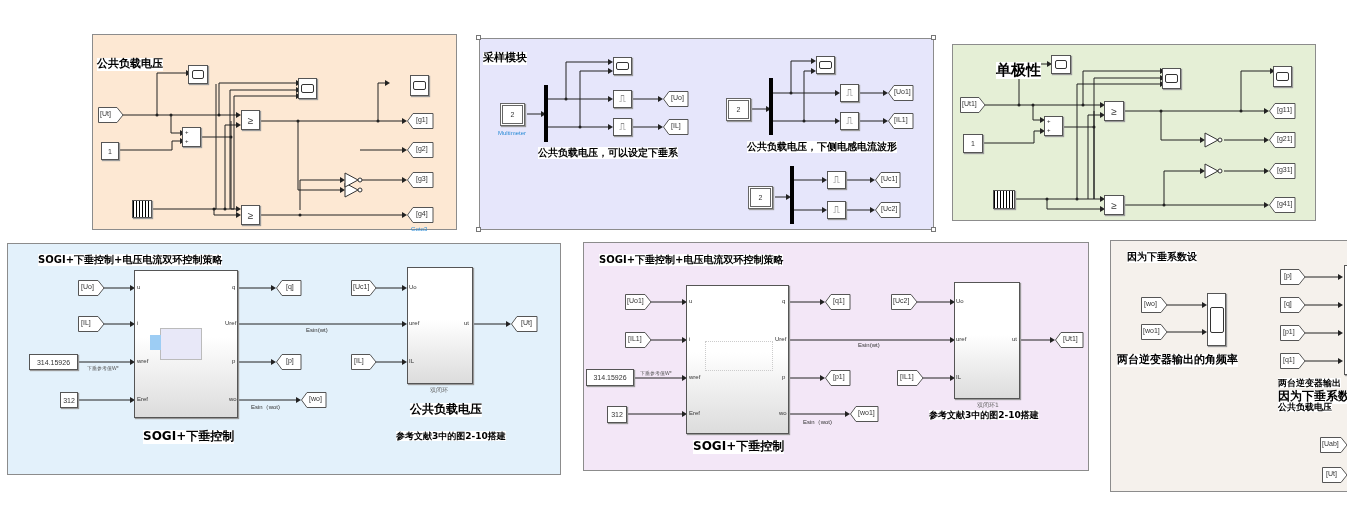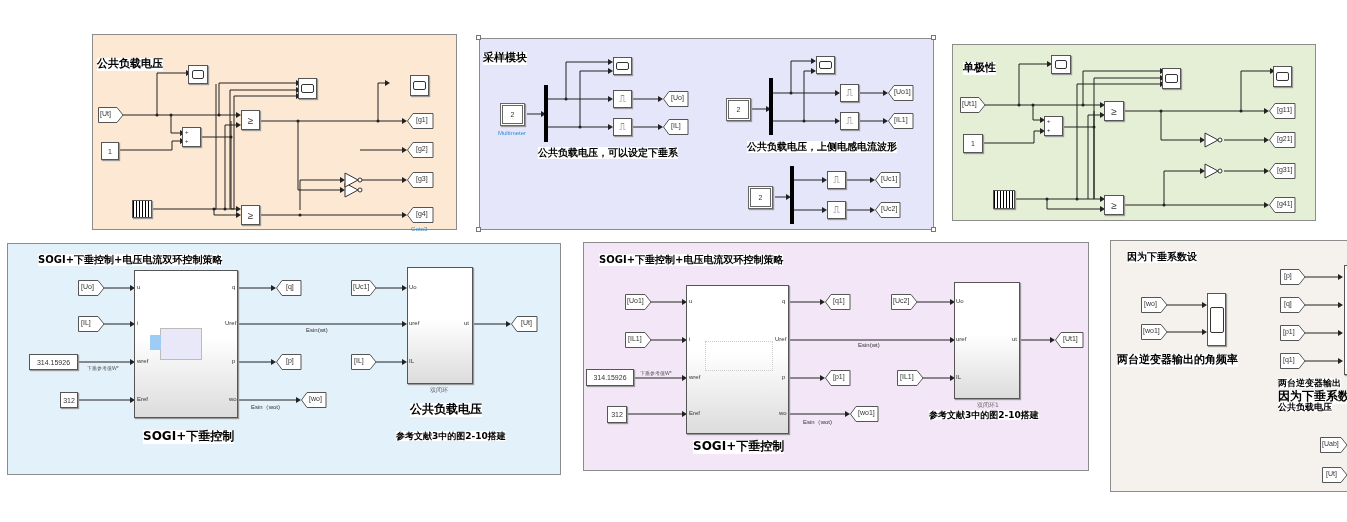--- a/index.html
+++ b/index.html
@@ -229,21 +229,21 @@
       <polygon points="25,0.5 6,0.5 0.5,8 6,15.5 25,15.5" fill="#fff" stroke="#555"></polygon>
     </svg>
   <span style="left:6px;">[Uo1]</span>
 </div>
 <div class="tag" style="left:888px;top:113px;width:25px;">
   <svg width="26" height="16">
       <polygon points="25,0.5 6,0.5 0.5,8 6,15.5 25,15.5" fill="#fff" stroke="#555"></polygon>
     </svg>
   <span style="left:6px;">[IL1]</span>
 </div>
-<div class="ann" style="left:747px;top:141px;font-size:10px;">公共负载电压，上侧电感电流波形</div>
+<div class="ann" style="left:747px;top:141px;font-size:10px;">公共负载电压，下侧电感电流波形</div>
 
 <div class="blk" style="left:748px;top:186px;width:25px;height:23px;border:3px double #666;">2</div>
 <div class="mux" style="left:790px;top:166px;height:58px;"></div>
 <div class="blk" style="left:827px;top:171px;width:19px;height:18px;font-size:10px;">⎍</div>
 <div class="blk" style="left:827px;top:201px;width:19px;height:18px;font-size:10px;">⎍</div>
 <div class="tag" style="left:875px;top:172px;width:25px;">
   <svg width="26" height="16">
       <polygon points="25,0.5 6,0.5 0.5,8 6,15.5 25,15.5" fill="#fff" stroke="#555"></polygon>
     </svg>
   <span style="left:6px;">[Uc1]</span>
@@ -305,21 +305,21 @@
     <polygon points="1200,137 1205,140 1200,143"></polygon>
       <polygon points="1200,168 1205,171 1200,174"></polygon>
   </g>
   <g stroke="#333" fill="#fff">
     <polygon points="1205,133 1205,147 1218,140"></polygon>
     <circle cx="1220" cy="140" r="2"></circle>
     <polygon points="1205,164 1205,178 1218,171"></polygon>
     <circle cx="1220" cy="171" r="2"></circle>
   </g>
 </svg>
-<div class="ann" style="left:963px;top:62px;font-size:11px;">单极性</div>
+<div class="ann" style="left:996px;top:62px;font-size:15px;">单极性</div>
 <div class="tag" style="left:960px;top:97px;width:25px;">
   <svg width="26" height="16">
       <polygon points="0.5,0.5 19,0.5 25,8 19,15.5 0.5,15.5" fill="#fff" stroke="#555"></polygon>
     </svg>
   <span style="left:2px;">[Ut1]</span>
 </div>
 <div class="blk" style="left:963px;top:134px;width:20px;height:19px;">1</div>
 <div class="blk" style="left:1044px;top:116px;width:19px;height:20px;">
   <span style="position:absolute;left:2px;top:1px;font-size:6px;">+</span>
   <span style="position:absolute;left:2px;top:10px;font-size:6px;">+</span>

